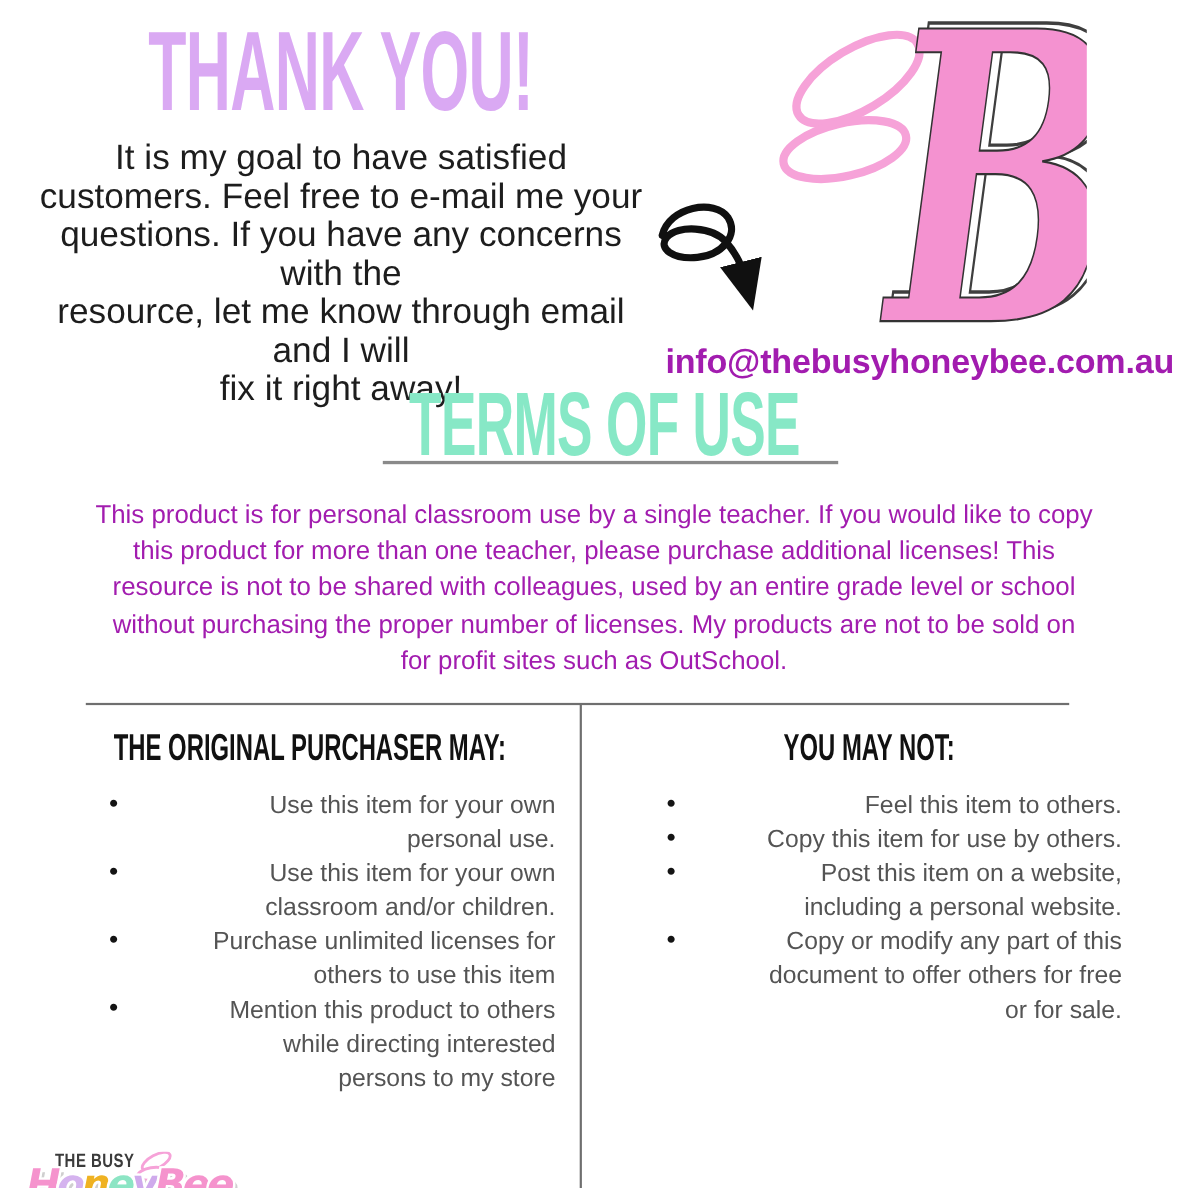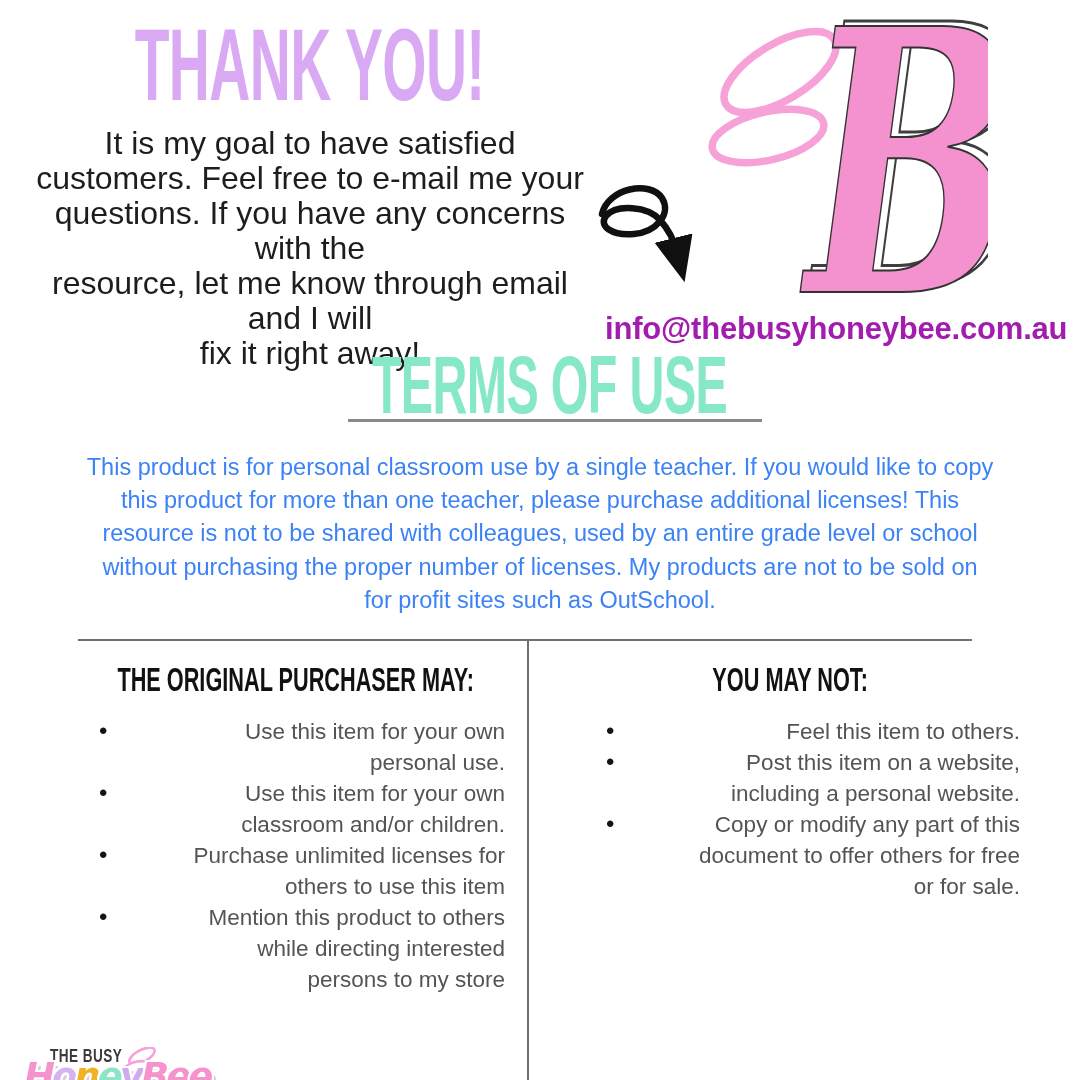--- a/index.html
+++ b/index.html
@@ -9,28 +9,28 @@
   }
   .abs { position:absolute; }
   .flexc { display:flex; justify-content:center; }
 
   
   .disp { font-weight:bold; white-space:nowrap; display:inline-block; }
   .thankyou-wrap { left:35px; top:8px; width:550px; height:104px; }
   .thankyou-title { font-size:98px; color:#daa9f3; transform:scale(0.58,1.05); letter-spacing:-1px; }
   .terms-wrap { left:330px; top:340px; width:440px; height:84px; }
   .terms-title { font-size:78px; color:#87e8c6; transform:scale(0.62,1.05); letter-spacing:-1px; }
-  .colhead-wrap-left  { left:86px;  top:662px; width:420px; }
+  .colhead-wrap-left  { left:72px;  top:662px; width:420px; }
   .colhead-wrap-right { left:560px; top:662px; width:460px; }
   .colhead { font-size:31px; color:#111; transform:scale(0.70,1.10); letter-spacing:0px; }
 
   
   .prewrap { white-space:pre-line; text-align:center; }
   .thankyou-para { left:35px; top:126px; width:550px; font-size:32px; line-height:35px; color:#1d1d1d; }
-  .terms-para { left:48px; top:451px; width:984px; font-size:23.5px; line-height:33.2px; color:#3b82f6; }
+  .terms-para { left:48px; top:451px; width:984px; font-size:23.5px; line-height:33.2px; color:#a21caf; }
   .terms-underline { left:348px; top:419px; width:414px; height:3px; background:#8a8a8a; }
 
   
   .brand-email { left:605px; top:311px; width:440px; text-align:left;
                  font-size:31px; font-weight:bold; color:#a21caf; letter-spacing:-0.2px; }
 
   
   .hline { left:78px; top:639px; width:894px; height:2px; background:#6f6f6f; }
   .vline { left:527px; top:640px; width:2px; height:440px; background:#6f6f6f; }
 
@@ -150,20 +150,24 @@
   <div class="abs flexc colhead-wrap-right">
     <span class="disp colhead">YOU MAY NOT:</span>
   </div>
   <ul class="tou-list tou-list-right">
 
       <li>
         <span class="bullet"></span>
         <span class="li-text">Feel this item to others.</span>
       </li>
 
+      <li>
+        <span class="bullet"></span>
+        <span class="li-text">Copy this item for use by others.</span>
+      </li>
 
       <li>
         <span class="bullet"></span>
         <span class="li-text">Post this item on a website,
 including a personal website.</span>
       </li>
 
       <li>
         <span class="bullet"></span>
         <span class="li-text">Copy or modify any part of this

